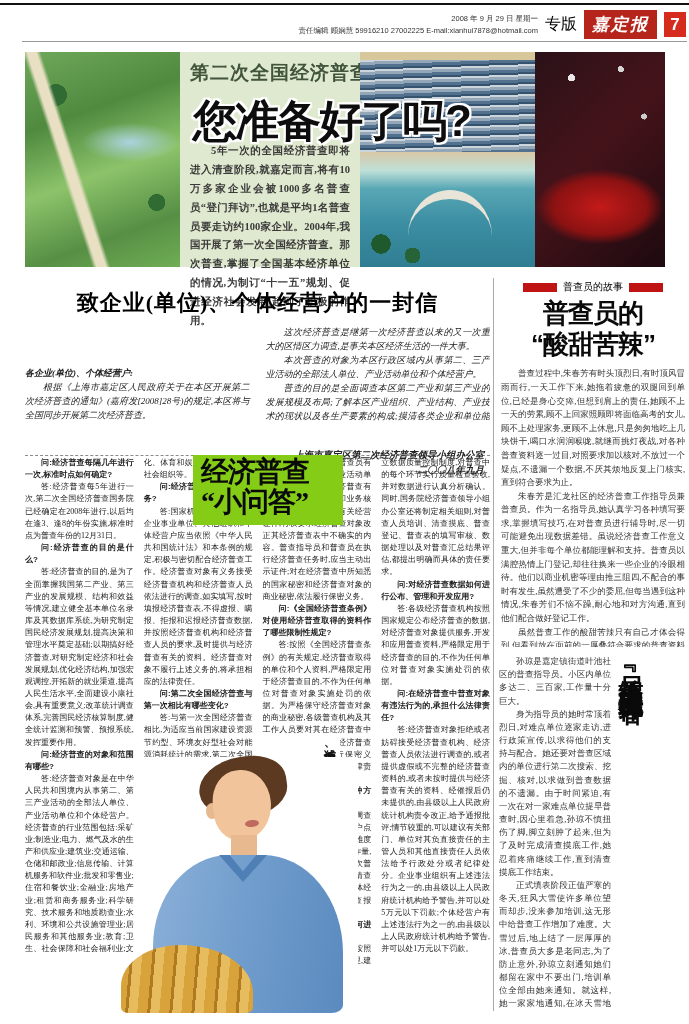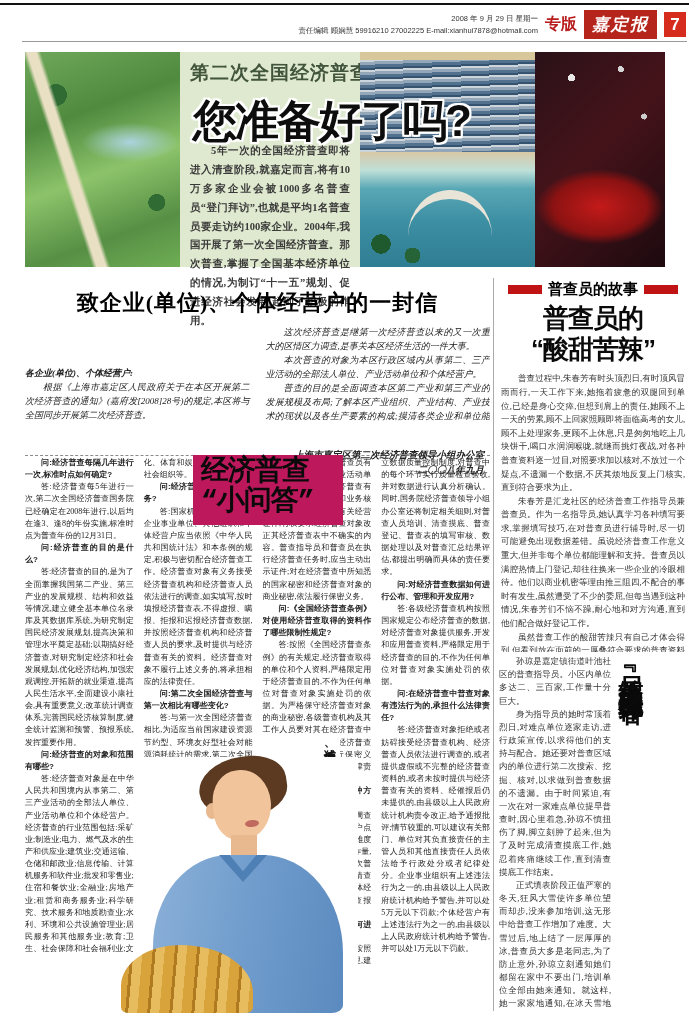--- a/index.html
+++ b/index.html
@@ -4,21 +4,21 @@
 <style>
   html,body{margin:0;padding:0;background:#fff;}
   .page{position:relative;width:689px;height:1024px;background:#fff;overflow:hidden;
         font-family:"Liberation Serif",serif;color:#222;}
 
   
   .top-rule{position:absolute;top:3px;left:0;right:0;height:2px;background:#111;}
   .header{position:absolute;top:10px;right:3px;display:flex;align-items:center;gap:7px;}
   .header-meta{text-align:right;font-size:7.5px;line-height:1.6;color:#333;
                font-family:"Liberation Sans",sans-serif;margin-left:8px;}
-  .edition{font-size:16px;font-weight:700;color:#b91c1c;font-family:"Liberation Sans",sans-serif;text-align:center;}
+  .edition{font-size:16px;font-weight:400;color:#000000;font-family:"Liberation Sans",sans-serif;text-align:center;}
   .masthead{background:#b5251c;color:#fff;font-style:italic;font-weight:900;font-size:17px;
             padding:3px 8px;letter-spacing:2px;font-family:"Liberation Serif",serif;}
   .pageno{background:#d62c1e;color:#fff;font-weight:900;font-size:17px;width:22px;height:25px;
           display:flex;align-items:center;justify-content:center;font-family:"Liberation Sans",sans-serif;}
   .header-rule{position:absolute;top:41px;left:22px;right:2px;height:1px;background:#9a9a9a;}
 
   
   .banner{position:absolute;top:52px;left:25px;width:640px;height:215px;display:flex;}
   .photo{flex:none;}
   .photo-park{width:155px;height:215px;background:
@@ -64,21 +64,21 @@
   .letter-body .salutation{text-indent:0;font-weight:700;margin-top:41px;}
   .letter-sign{margin-top:4px;text-align:right;font-size:9.5px;font-style:italic;font-weight:700;
                line-height:1.6;padding-right:6px;}
 
   
   .v-divider{position:absolute;left:493px;top:278px;width:1px;height:733px;background:#aaa;}
 
   
   .story{position:absolute;left:501px;top:280px;width:184px;}
   .story-kicker{display:flex;align-items:center;justify-content:center;gap:6px;
-                font-family:"Liberation Sans",sans-serif;font-size:15px;font-weight:700;color:#000;}
+                font-family:"Liberation Sans",sans-serif;font-size:10px;font-weight:400;color:#000;}
   .story-kicker .bar{width:34px;height:9px;background:#c01414;}
   .story-title{margin-top:4px;text-align:center;font-family:"Liberation Sans",sans-serif;
                font-weight:900;font-size:26px;line-height:1.18;color:#0a0a0a;letter-spacing:-1px;}
   .story-body{margin-top:8px;height:280px;overflow:hidden;font-size:8.5px;line-height:1.6;
               color:#333;text-align:justify;}
   .story-body p{margin:0;text-indent:2em;}
 
   
   .vert-article{position:absolute;left:499px;top:655px;width:188px;height:357px;display:flex;}
   .vert-body{width:112px;height:357px;overflow:hidden;font-size:8.5px;line-height:1.55;
@@ -86,22 +86,22 @@
   .vert-body p{margin:0;text-indent:2em;}
   .vert-title{margin-left:6px;height:357px;writing-mode:vertical-rl;font-family:"Liberation Sans",sans-serif;
               font-weight:900;font-size:25px;letter-spacing:2px;color:#0a0a0a;line-height:1.1;}
 
   
   .qa{position:absolute;left:25px;top:457px;width:465px;height:556px;}
   .qa-text{column-count:4;column-gap:10px;height:556px;overflow:hidden;
            font-size:8px;line-height:1.52;color:#222;text-align:justify;}
   .qa-text p{margin:0;text-indent:2em;}
   .qa-text .q{font-weight:800;font-family:"Liberation Sans",sans-serif;}
-  .qa-title{position:absolute;left:168px;top:-2px;width:138px;height:64px;background:#be185d;
-            padding:2px 4px 4px 8px;font-family:Liberation Mono, monospace;font-weight:900;
+  .qa-title{position:absolute;left:168px;top:-2px;width:138px;height:64px;background:#84cc16;
+            padding:2px 4px 4px 8px;font-family:Liberation Serif, serif;font-weight:900;
             font-size:28px;line-height:1.08;color:#0a0a0a;letter-spacing:-1px;}
   .qa-quote{position:absolute;left:231px;top:278px;width:84px;height:156px;background:#fff;
             box-sizing:border-box;padding:4px 2px;writing-mode:vertical-rl;
             font-size:12px;font-weight:800;line-height:1.4;color:#111;letter-spacing:1px;
             font-family:"Liberation Sans",sans-serif;}
   .illustration{position:absolute;left:118px;top:300px;width:215px;height:256px;background:#fff;}
   .man-hair{position:absolute;left:56px;top:0px;width:88px;height:60px;background:#5b3a21;
             border-radius:55% 45% 48% 52%;transform:rotate(-8deg);}
   .man-face{position:absolute;left:70px;top:13px;width:58px;height:70px;background:#f1c49c;
             border-radius:48% 52% 55% 45%;transform:rotate(-5deg);}

